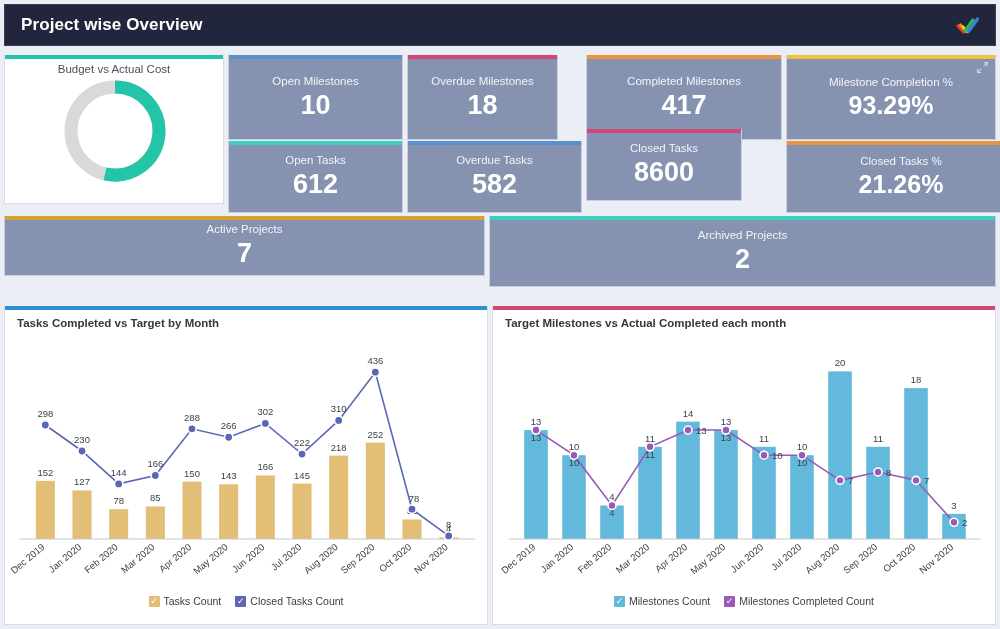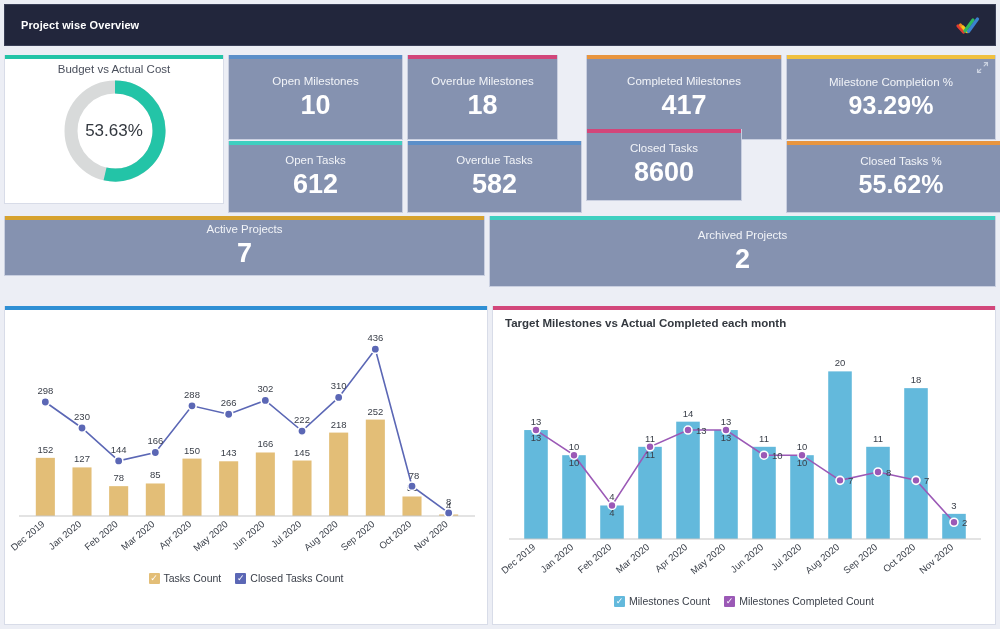--- a/index.html
+++ b/index.html
@@ -11,21 +11,21 @@
   }
   .page { width: 1000px; height: 629px; position: relative; background: #eceef5; }
 
   
   .header {
     position: absolute; left: 4px; top: 4px; width: 992px; height: 42px;
     background: #22263c; display: flex; align-items: center;
     justify-content: space-between; padding: 0 12px 0 16px;
     border: 1px solid #3a3f57;
   }
-  .header-title { color: #ffffff; font-size: 11px; font-weight: bold; letter-spacing: .1px; }
+  .header-title { color: #ffffff; font-size: 17px; font-weight: bold; letter-spacing: .1px; }
   .logo-box { width: 30px; height: 30px; display: flex; align-items: center; justify-content: center; }
 
   
   .kpi-card {
     position: absolute; background: #8592b0;
     border: 1px solid #c9cfe0; border-top: none;
     display: flex; flex-direction: column; align-items: center; justify-content: center;
   }
   .kpi-accent { position: absolute; left: 0; top: 0; height: 4px; width: 100%; }
   .kpi-label { color: #f2f4f8; font-size: 11.5px; margin-bottom: 4px; text-align: center; }
@@ -87,21 +87,20 @@
   </div>
 
   <div class="donut-card">
     <div class="kpi-accent" style="background:#23c4a7"></div>
     <div class="donut-title">Budget vs Actual Cost</div>
     <div class="donut-wrap">
       <svg class="chart-svg" width="220" height="108" viewBox="0 0 220 108">
         <circle cx="110" cy="54" r="44" fill="none" stroke="#d8dada" stroke-width="13"></circle>
         <path id="donut-arc" fill="none" stroke="#23c4a7" stroke-width="13" stroke-linecap="butt" transform="rotate(-90 110 54)" d="M 154 54 A 44 44 0 1 1 67.13949434115571 44.05127874206052"></path>
       </svg>
-      <div class="donut-center">53.63%</div>
     </div>
   </div>
 
   <div id="kpi-layer">
       <div class="kpi-card" style="left: 228px; top: 55px; width: 175px; height: 85px;">
         <div class="kpi-accent" style="background: rgb(91, 143, 201);"></div>
         <div class="kpi-label">Open Milestones</div>
         <div class="kpi-value">10</div>
       </div>
       <div class="kpi-card" style="left: 407px; top: 55px; width: 151px; height: 85px;">
@@ -138,39 +137,40 @@
         <div class="kpi-value">582</div>
       </div>
       <div class="kpi-card" style="left: 586px; top: 129px; width: 156px; height: 72px;">
         <div class="kpi-accent" style="background: rgb(210, 70, 122);"></div>
         <div class="kpi-label">Closed Tasks</div>
         <div class="kpi-value">8600</div>
       </div>
       <div class="kpi-card" style="left: 786px; top: 141px; width: 230px; height: 72px;">
         <div class="kpi-accent" style="background: rgb(232, 149, 63);"></div>
         <div class="kpi-label">Closed Tasks %</div>
-        <div class="kpi-value sm">55.62%</div>
+        <div class="kpi-value sm">21.26%</div>
       </div>
     </div>
 
   <div id="project-layer">
       <div class="kpi-card" style="left: 4px; top: 216px; width: 481px; height: 60px;">
         <div class="kpi-accent" style="background: rgb(214, 162, 46);"></div>
         <div class="kpi-label">Active Projects</div>
         <div class="kpi-value">7</div>
       </div>
       <div class="kpi-card" style="left: 489px; top: 216px; width: 507px; height: 71px;">
         <div class="kpi-accent" style="background: rgb(63, 207, 192);"></div>
         <div class="kpi-label">Archived Projects</div>
         <div class="kpi-value">2</div>
       </div>
     </div>
 
   <div class="chart-card" style="left:4px; top:306px; width:484px; height:319px;">
     <div class="kpi-accent" style="background:#2f8fd4"></div>
+    <div class="chart-title">Tasks Completed vs Target by Month</div>
     <svg class="chart-svg" id="chart-left" width="484" height="268" viewBox="0 0 484 268">
         <rect x="30.799999999999997" y="151.84347826086957" width="19.066666666666666" height="58.15652173913043" fill="#e3be77"></rect>
         <rect x="67.46666666666667" y="161.40869565217392" width="19.066666666666666" height="48.59130434782609" fill="#e3be77"></rect>
         <rect x="104.13333333333333" y="180.15652173913043" width="19.066666666666666" height="29.843478260869563" fill="#e3be77"></rect>
         <rect x="140.8" y="177.47826086956522" width="19.066666666666666" height="32.52173913043478" fill="#e3be77"></rect>
         <rect x="177.46666666666667" y="152.6086956521739" width="19.066666666666666" height="57.391304347826086" fill="#e3be77"></rect>
         <rect x="214.13333333333333" y="155.28695652173914" width="19.066666666666666" height="54.713043478260865" fill="#e3be77"></rect>
         <rect x="250.79999999999998" y="146.48695652173913" width="19.066666666666666" height="63.513043478260876" fill="#e3be77"></rect>
         <rect x="287.4666666666666" y="154.52173913043478" width="19.066666666666666" height="55.47826086956522" fill="#e3be77"></rect>
         <rect x="324.13333333333327" y="126.5913043478261" width="19.066666666666666" height="83.4086956521739" fill="#e3be77"></rect>

